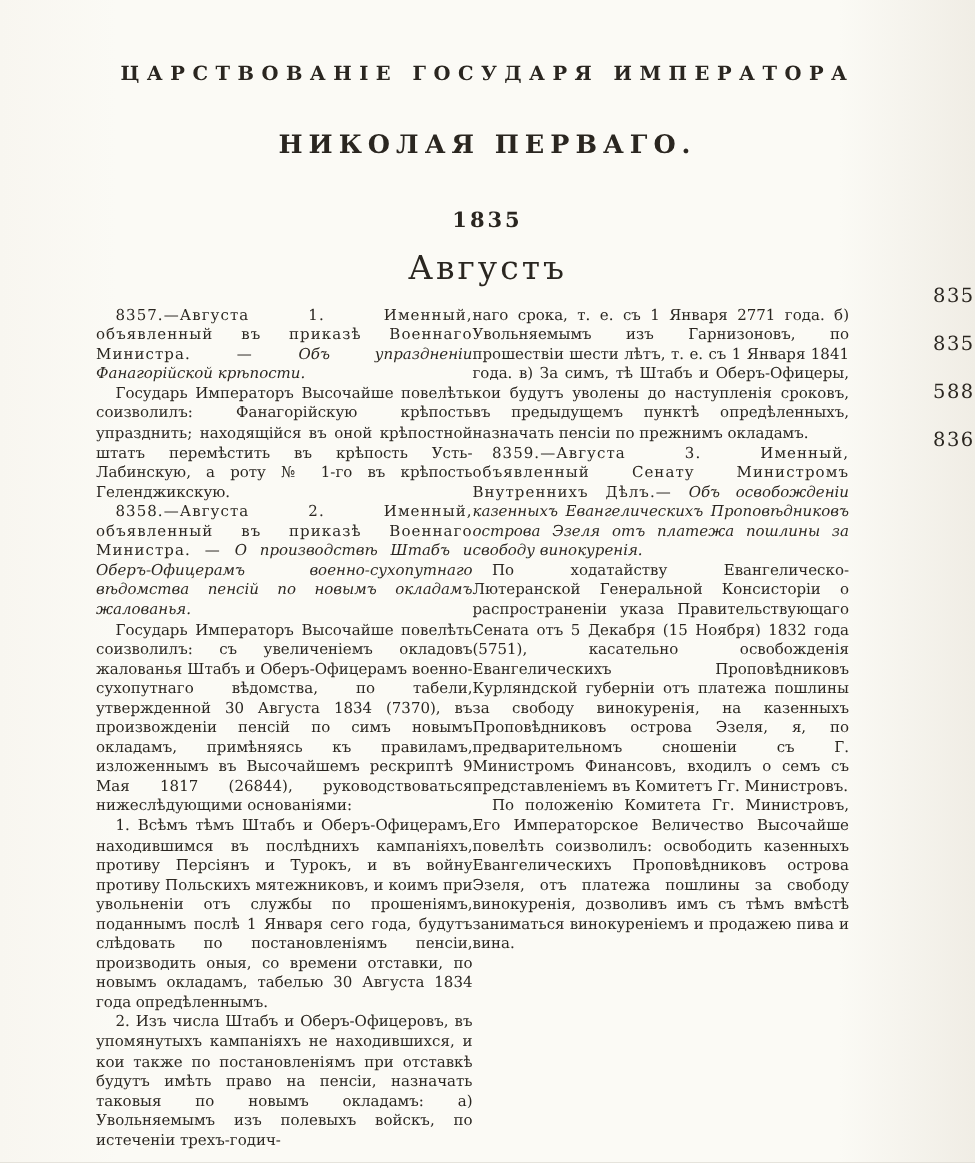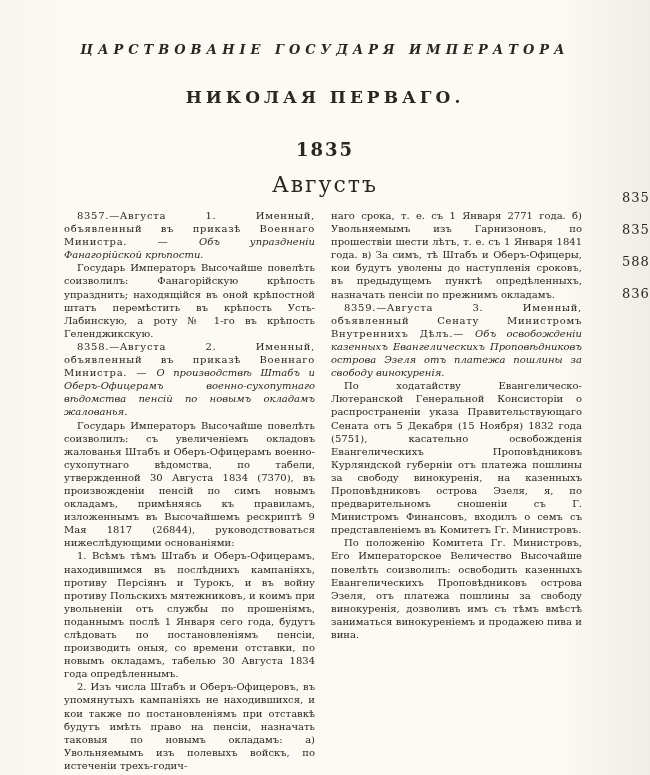--- a/index.html
+++ b/index.html
@@ -15,45 +15,44 @@
     background:linear-gradient(90deg,#f8f6f0 0%, #fbfaf5 12%, #fbfaf5 86%, #f0ede5 100%);
     color:#2a2620;
   }
   .header-line {
     padding-top:42px;
     text-align:center;
     font-size:13px;
     font-weight:bold;
     letter-spacing:5px;
     white-space:nowrap;
-    font-style:italic;
   }
   .main-title {
     margin-top:30px;
     text-align:center;
     font-size:17px;
     font-weight:bold;
     letter-spacing:4px;
   }
   .year {
     margin-top:32px;
     text-align:center;
-    font-size:18px;
+    font-size:14px;
     font-weight:bold;
     letter-spacing:2px;
   }
   .month {
     margin-top:12px;
     text-align:center;
     font-size:22px;
     letter-spacing:2px;
   }
   .columns {
     display:flex;
-    gap:16px;
+    gap:0;
     padding:12px 68px 0 64px;
   }
   .col {
     width:251px;
     font-size:10px;
     line-height:13.1px;
     text-align:justify;
     text-justify:inter-word;
   }
   .para { margin:0; text-indent:13px; }

